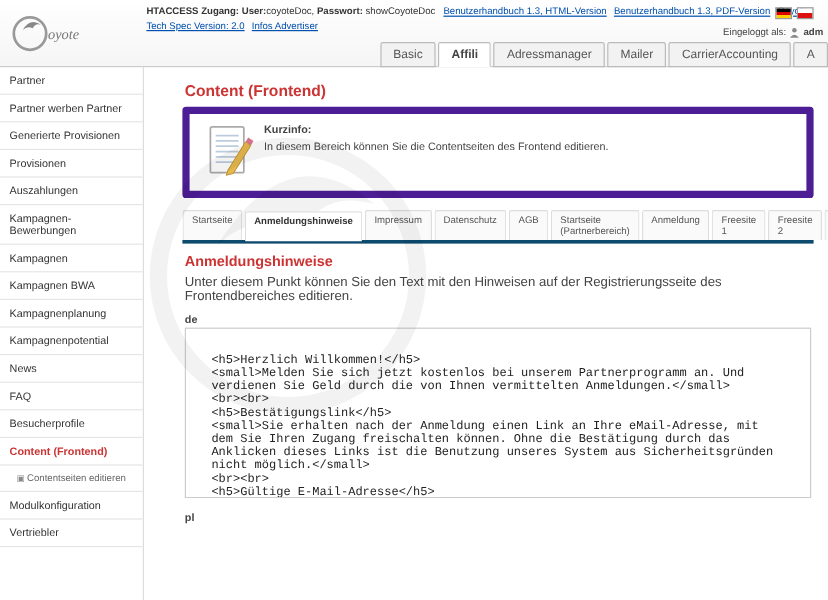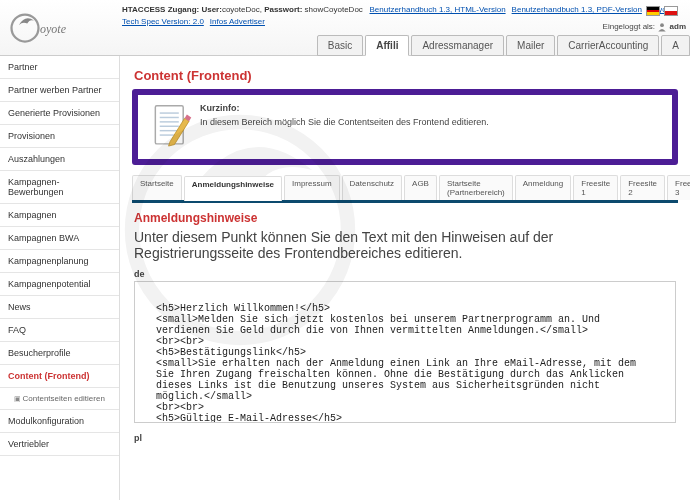--- a/index.html
+++ b/index.html
@@ -12,39 +12,39 @@
 .toplinks .lnk { color: #0050b0; text-decoration: underline; margin-right: 6px; cursor: pointer; }
 .flags { position: absolute; right: 6px; top: 2px; }
 .flags span { display: inline-block; width: 14px; height: 10px; margin-left: 2px; border: 1px solid #999; }
 .flag-de { background: linear-gradient(#000 33%, #d00 33% 66%, #fc0 66%); }
 .flag-pl { background: linear-gradient(#fff 50%, #d11 50%); }
 .logrow { position: absolute; right: 4px; top: 22px; font-size: 8px; }
 .logrow svg { vertical-align: middle; width: 10px; height: 10px; }
 .tabrow { position: absolute; bottom: -1px; right: 0; display: flex; gap: 2px; padding-right: 0; }
 .tab { border: 1px solid #bbb; border-bottom: 1px solid #bbb; background: #f2f2f2; padding: 4px 10px; font-size: 10px; color: #555; cursor: pointer; border-radius: 2px 2px 0 0; }
 .tab.active { background: #fff; border-bottom: 1px solid #fff; font-weight: bold; color: #444; }
-.main { display: flex; height: calc(500px - 56px); }
+.main { display: flex; height: calc(500px - 56px); gap: 20px; }
 .sidebar { width: 120px; border-right: 1px solid #ddd; font-size: 9px; overflow: hidden; }
 .sidebar a { display: block; padding: 6px 8px; border-bottom: 1px solid #e5e5e5; color: #333; text-decoration: none; cursor: pointer; }
 .sidebar a.active { color: #c33; font-weight: bold; }
 .sidebar a.sub { padding-left: 14px; font-size: 8px; color: #666; }
 .sidebar a.sub::before { content: "▣ "; color: #888; font-size: 7px; }
 .content { flex: 1; padding: 10px 12px 0 12px; overflow: hidden; }
 .contitle { color: #c33; font-weight: bold; font-size: 13px; margin: 2px 0 6px 2px; }
 .infobox { border: 6px solid #4c1d95; border-radius: 3px; display: flex; padding: 6px 8px 6px 2px; background: #fff; margin-bottom: 10px; }
 .infoicon { width: 60px; display: flex; align-items: center; justify-content: center; }
 .infoicon svg { width: 44px; height: 52px; }
 .infotxt { font-size: 9px; color: #444; padding-top: 2px; }
 .infotxt b { display: block; margin-bottom: 4px; }
 .subtabs { display: flex; gap: 2px; border-bottom: 3px solid #0c4a6e; }
 .stab { border: 1px solid #ddd; border-bottom: none; padding: 3px 7px; font-size: 8px; color: #555; background: #fafafa; cursor: pointer; border-radius: 2px 2px 0 0; }
 .stab.active { background: #fff; color: #333; font-weight: bold; position: relative; top: 1px; }
 .sect { padding: 8px 2px 0 2px; }
 .secthead { color: #c33; font-weight: bold; font-size: 12px; margin-bottom: 4px; }
-.sectdesc { font-size: 14px; color: #444; margin-bottom: 8px; }
+.sectdesc { font-size: 11px; color: #444; margin-bottom: 8px; }
 .fldlabel { font-weight: bold; font-size: 9px; margin-bottom: 2px; display: block; }
 textarea { width: 100%; height: 142px; font-family: 'Courier New', monospace; font-size: 10px; border: 1px solid #ccc; padding: 21px; resize: none; color: #222; }
 .bg-logo { position: absolute; left: 120px; top: 110px; width: 240px; height: 240px; opacity: .05; pointer-events: none; }
 </style>
 </head>
 <body>
 
 <div class="topbar">
   <div class="logo">
     <svg viewBox="0 0 120 48">
@@ -117,21 +117,21 @@
             <line x1="16" y1="28" x2="42" y2="28" stroke="#bcd" stroke-width="2"></line>
             <line x1="16" y1="34" x2="42" y2="34" stroke="#bcd" stroke-width="2"></line>
             <line x1="16" y1="40" x2="42" y2="40" stroke="#bcd" stroke-width="2"></line>
             <line x1="16" y1="46" x2="42" y2="46" stroke="#bcd" stroke-width="2"></line>
             <path d="M30 55 l20 -32 l6 4 l-20 32 l-8 2z" fill="#e6b84c" stroke="#b88a20"></path>
             <path d="M50 23 l6 4 l3 -5 l-6 -4z" fill="#d7708a"></path>
           </svg>
       </div>
       <div class="infotxt">
         <b>Kurzinfo:</b>
-        <span>In diesem Bereich möglich Sie die Contentseiten des Frontend editieren.</span>
+        <span>In diesem Bereich können Sie die Contentseiten des Frontend editieren.</span>
       </div>
     </div>
     <div class="subtabs" id="subtabs">
         <div class="stab">Startseite</div>
         <div class="stab active">Anmeldungshinweise</div>
         <div class="stab">Impressum</div>
         <div class="stab">Datenschutz</div>
         <div class="stab">AGB</div>
         <div class="stab">Startseite (Partnerbereich)</div>
         <div class="stab">Anmeldung</div>

